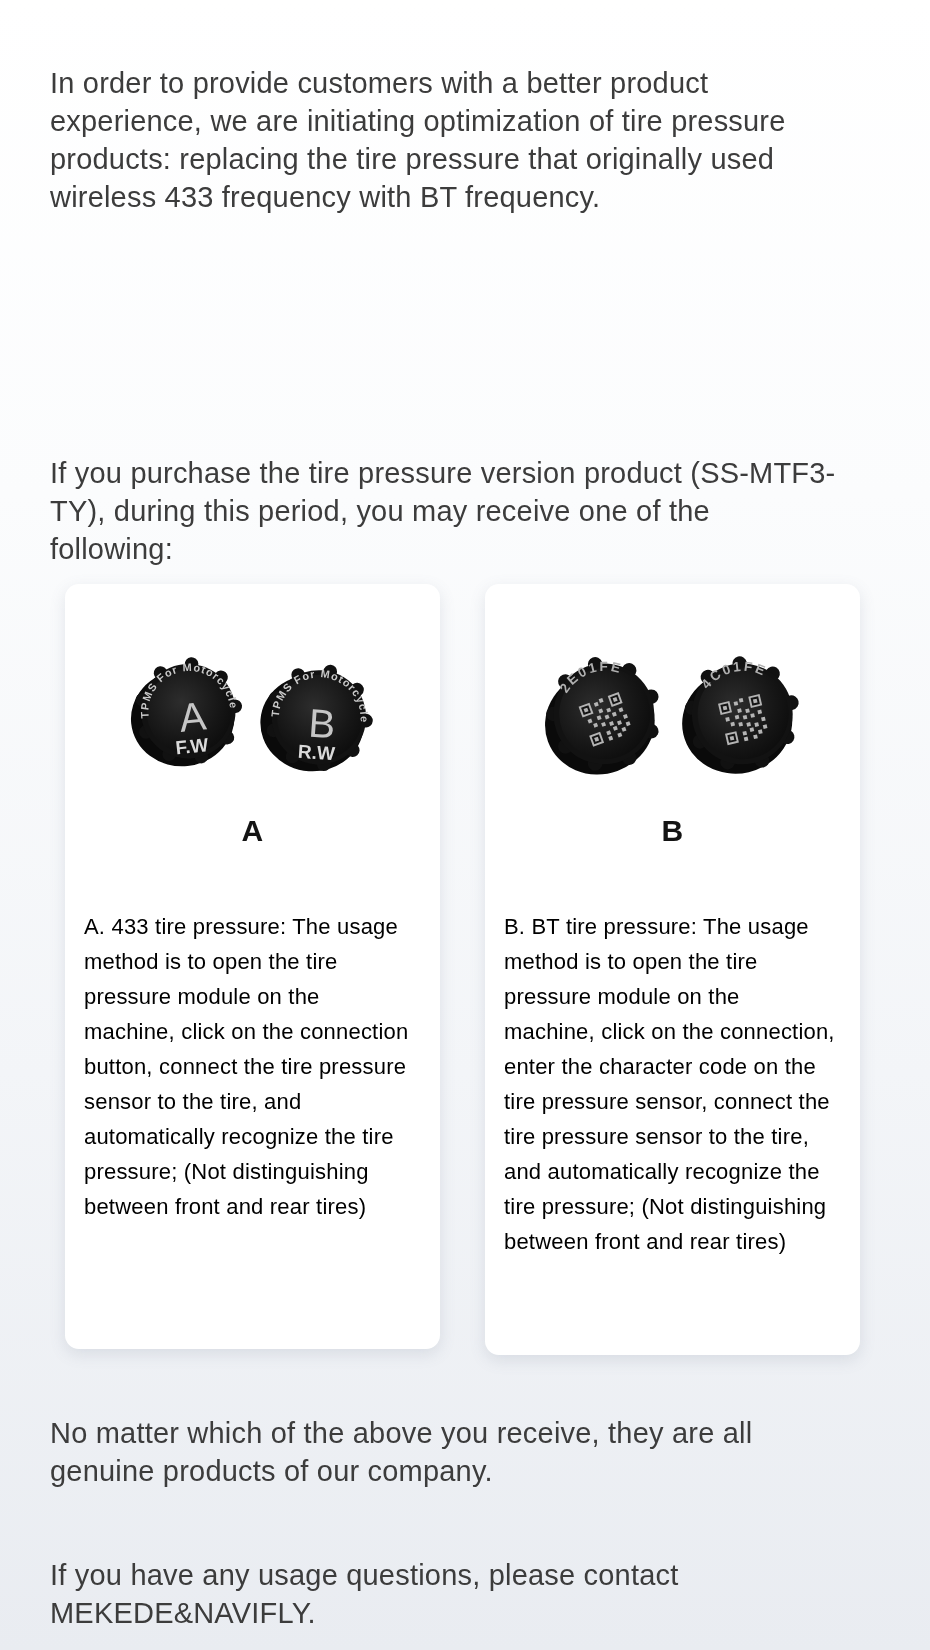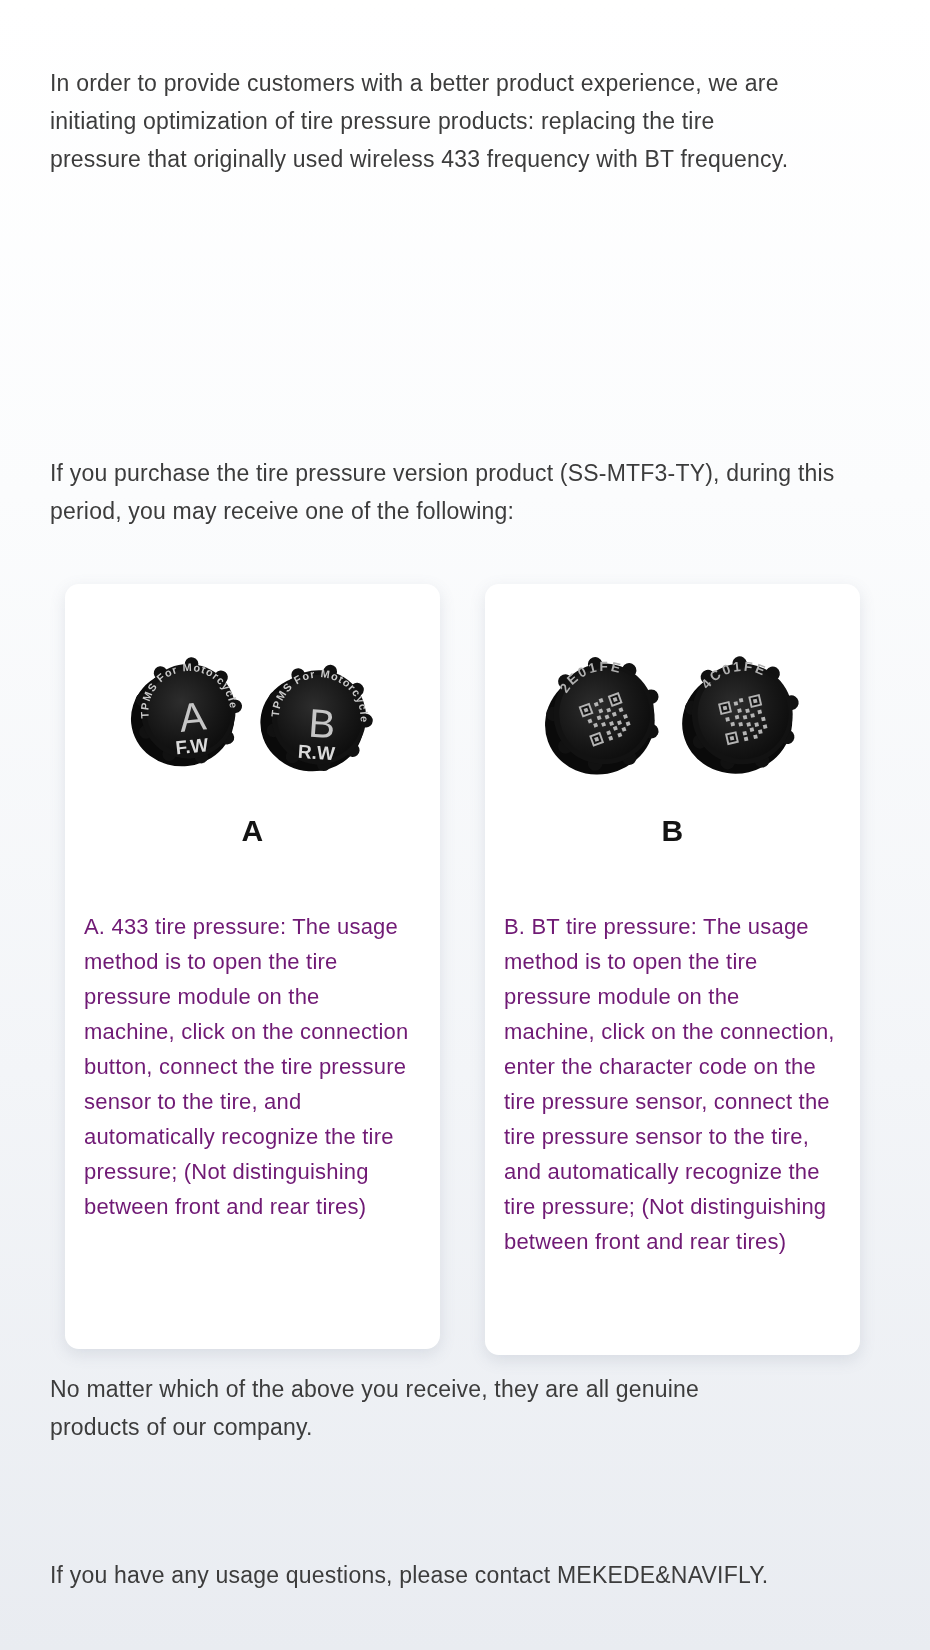--- a/index.html
+++ b/index.html
@@ -4,28 +4,28 @@
 <style>
   html,body{margin:0;padding:0;}
   body{
     width:930px;height:1650px;
     font-family:"Liberation Sans",sans-serif;
     background:linear-gradient(180deg,#ffffff 0%,#fbfcfd 30%,#f3f5f8 65%,#e9ecf1 100%);
   }
   .page{position:relative;width:930px;height:1650px;overflow:hidden;}
   .para{
     position:absolute;left:50px;width:745px;
-    font-size:23px;line-height:38px;color:#3c3c3c;
+    font-size:29px;line-height:38px;color:#3c3c3c;
     letter-spacing:.2px;margin:0;
   }
   .para--wide{width:788px;}
   .para--p1{top:64px;}
   .para--p2{top:292px;}
   .para--p3{top:406px;margin-top:48px;}
-  .para--out1{top:1370px;}
+  .para--out1{top:1414px;}
   .para--out2{top:1556px;}
   .card{
     position:absolute;top:584px;width:375px;background:#ffffff;
     border-radius:14px;box-shadow:0 5px 16px rgba(100,110,135,.16);
   }
   .card--a{left:65px;height:765px;}
   .card--b{left:485px;height:771px;}
   .sensor-row{
     position:absolute;top:58px;left:0;right:0;height:150px;
     display:flex;justify-content:center;align-items:center;gap:12px;
@@ -34,21 +34,21 @@
   .cap--a1{width:118px;height:118px;transform:rotate(-6deg) translateY(-3px);}
   .cap--a2{width:118px;height:118px;transform:rotate(4deg) translateY(3px);}
   .cap--b1{width:126px;height:126px;transform:rotate(-20deg);}
   .cap--b2{width:126px;height:126px;transform:rotate(-13deg);}
   .card-label{
     position:absolute;top:230px;left:0;width:100%;text-align:center;
     font-size:30px;font-weight:bold;color:#141414;letter-spacing:.5px;
   }
   .card-desc{
     position:absolute;top:325px;left:19px;width:332px;
-    font-size:22px;line-height:35px;color:#701a75;letter-spacing:.2px;
+    font-size:22px;line-height:35px;color:#000000;letter-spacing:.2px;
   }
   .defs-holder{position:absolute;width:0;height:0;overflow:hidden;}
 </style>
 </head>
 <body>
 
 <svg class="defs-holder" aria-hidden="true">
   <defs>
     <radialGradient id="g-face" cx="42%" cy="38%" r="75%">
       <stop offset="0%" stop-color="#2d2d2d"></stop>

